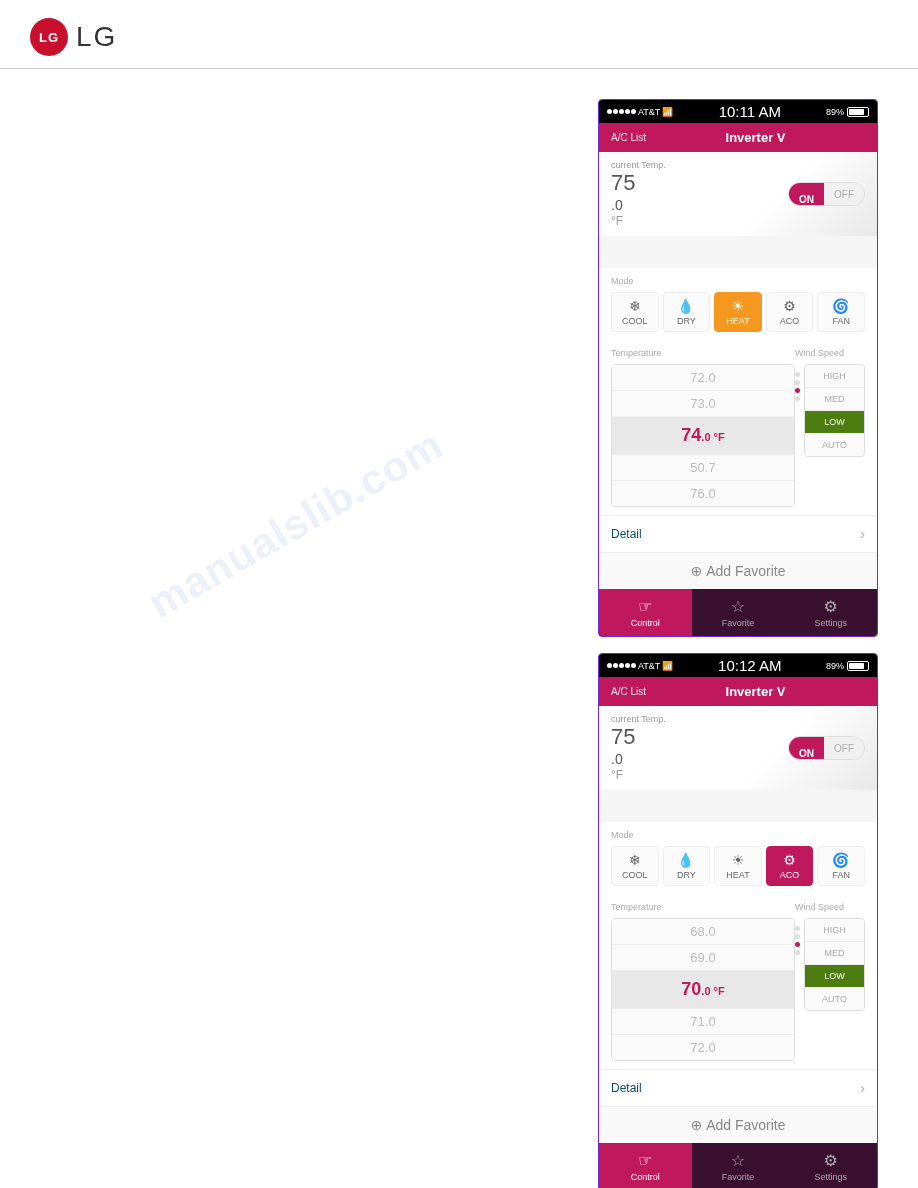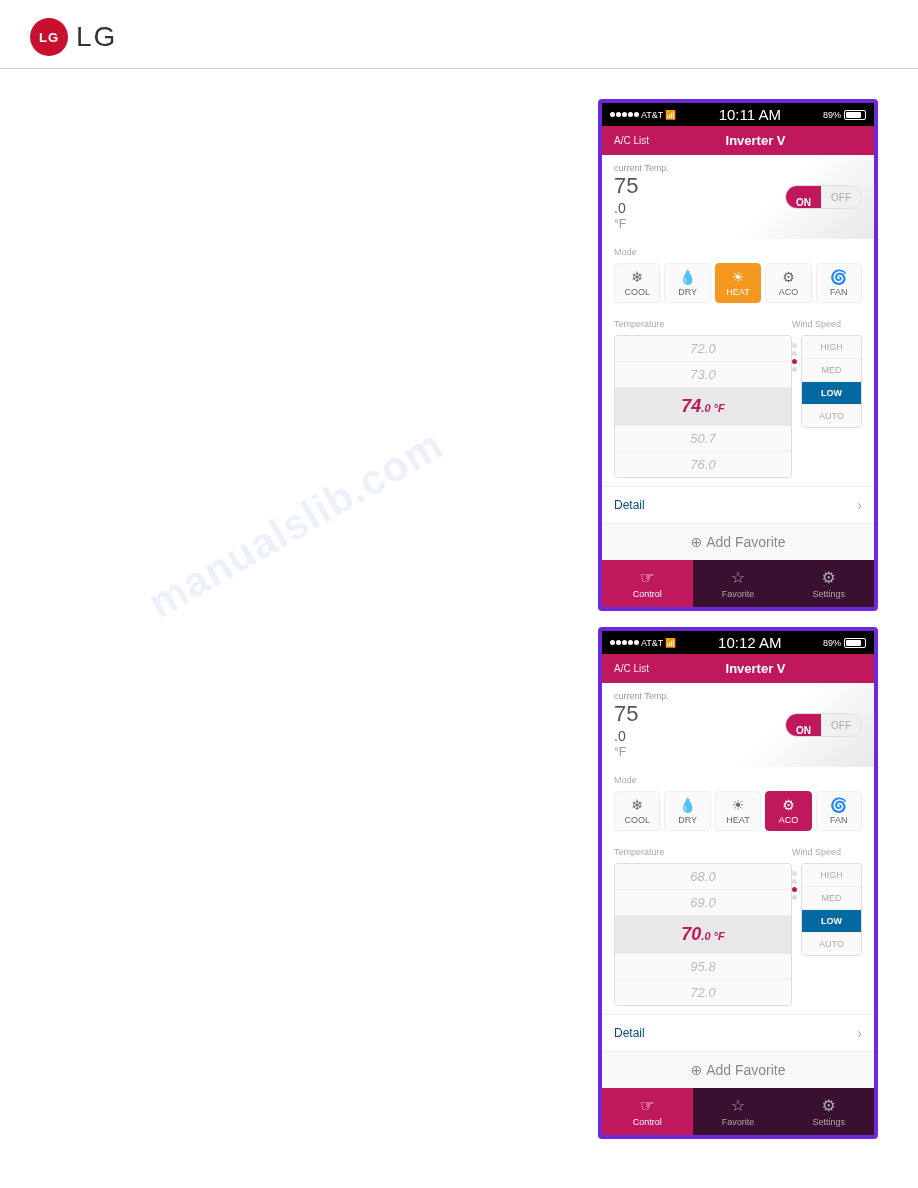--- a/index.html
+++ b/index.html
@@ -57,21 +57,21 @@
       display: flex;
       flex-direction: column;
       gap: 0px;
       width: 290px;
     }
 
     
     .phone-screen {
       width: 280px;
       background: #f5f5f5;
-      border: 4px solid #6d28d9;
+      border: 1px solid #6d28d9;
       border-radius: 4px;
       overflow: hidden;
       font-size: 11px;
       margin-bottom: 16px;
     }
 
     
     .status-bar {
       background: #000;
       color: #fff;
@@ -153,20 +153,21 @@
       padding: 0 10px;
       font-size: 10px;
       display: flex;
       align-items: center;
     }
 
     
     .mode-section {
       background: #fff;
       padding: 8px 12px;
+      margin-top: 32px;
     }
     .section-label { font-size: 9px; color: #aaa; margin-bottom: 6px; }
     .mode-buttons {
       display: flex;
       gap: 4px;
       justify-content: space-between;
     }
     .mode-btn {
       flex: 1;
       display: flex;
@@ -200,21 +201,20 @@
     }
     .temp-column { flex: 1; }
     .wind-column { width: 70px; }
 
     
     .temp-drum {
       border: 1px solid #ddd;
       border-radius: 4px;
       overflow: hidden;
       background: #fff;
-      font-style: italic;
     }
     .temp-item {
       text-align: center;
       padding: 5px 0;
       font-size: 13px;
       color: #bbb;
       background: #fafafa;
       border-bottom: 1px solid #eee;
     }
     .temp-item.selected {
@@ -236,23 +236,23 @@
     }
     .wind-item {
       text-align: center;
       padding: 6px 2px;
       font-size: 9px;
       color: #aaa;
       border-bottom: 1px solid #eee;
       background: #fafafa;
     }
     .wind-item.selected-low {
-      background: #0369a1;
-      color: #fff;
-      font-weight: bold;
+      background: #4d7c0f;
+      color: #fff;
+      font-weight: normal;
       text-align: center;
     }
     .wind-item.last { border-bottom: none; }
     .wind-dots {
       display: flex;
       flex-direction: column;
       align-items: center;
       gap: 3px;
       padding: 8px 0;
     }
@@ -552,21 +552,21 @@
         </div>
       </div>
 
       <div class="temp-wind-section">
         <div class="temp-column">
           <div class="section-label">Temperature</div>
           <div class="temp-drum">
             <div class="temp-item">68.0</div>
             <div class="temp-item">69.0</div>
             <div class="temp-item selected">70<span class="temp-unit-inline">.0 °F</span></div>
-            <div class="temp-item">95.8</div>
+            <div class="temp-item">71.0</div>
             <div class="temp-item last">72.0</div>
           </div>
         </div>
         <div class="wind-column">
           <div class="section-label">Wind Speed</div>
           <div style="display:flex; gap:4px;">
             <div class="wind-dots">
               <div class="wind-dot"></div>
               <div class="wind-dot"></div>
               <div class="wind-dot active"></div>

